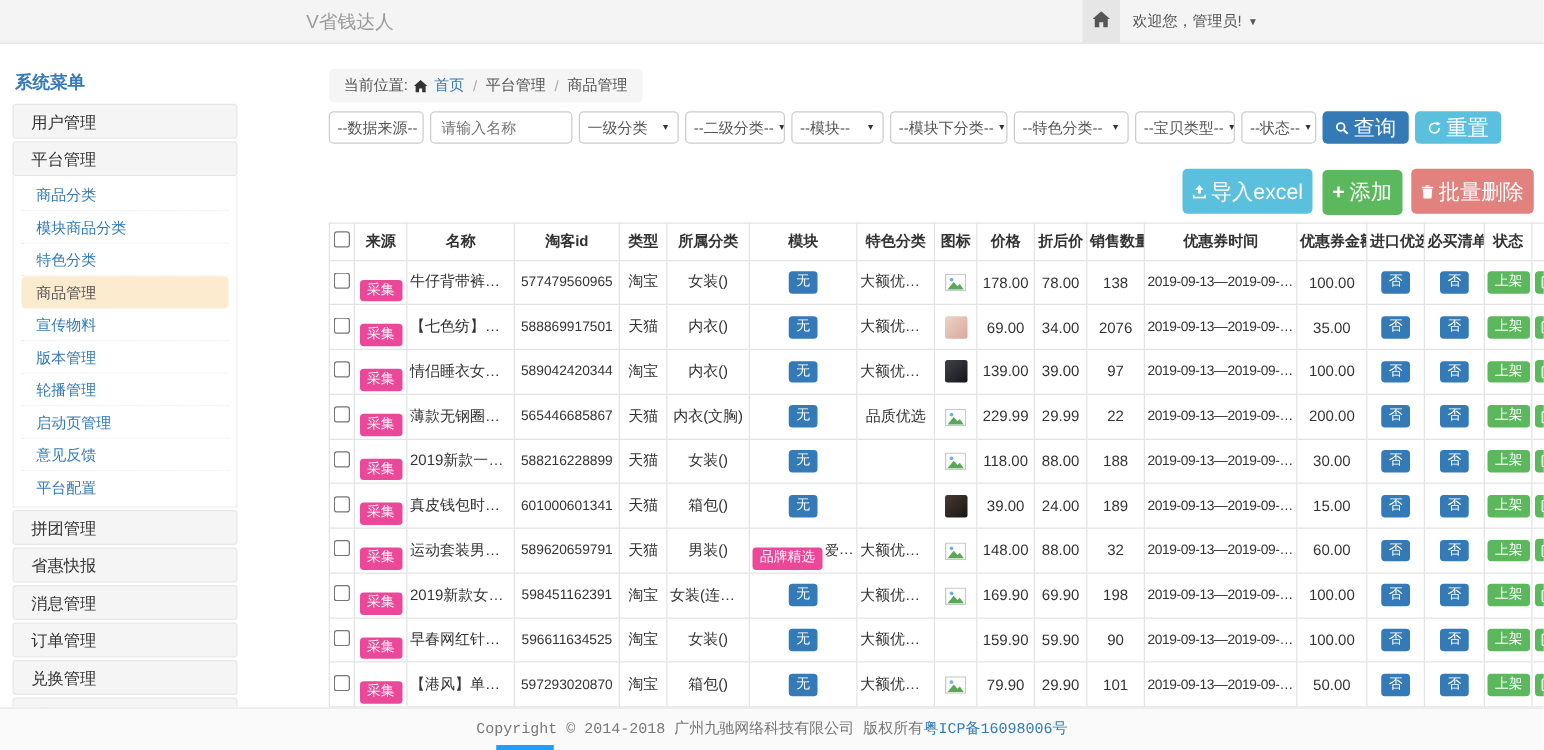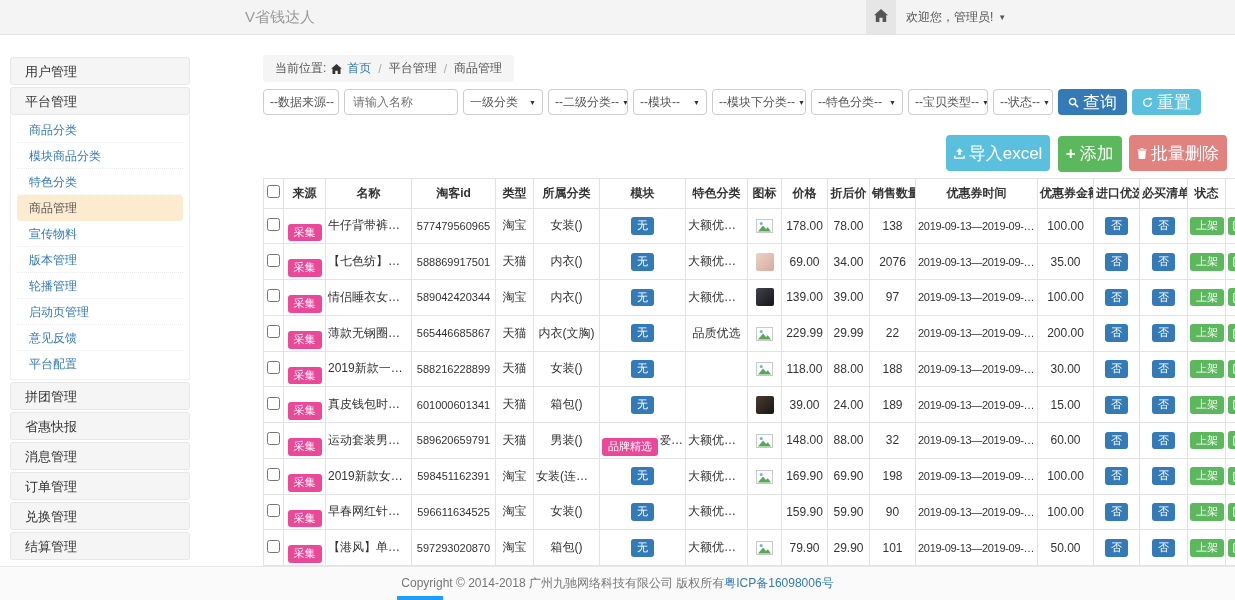--- a/index.html
+++ b/index.html
@@ -70,21 +70,21 @@
   .pgsel .caret { font-size:7px; }
   .jumpbtn { background:#f97316; border:none; border-radius:3px; padding:4px 6px; margin:0 6px; color:#333; font-size:12px; cursor:pointer; }
   .jumpinput { width:30px; height:24px; border:1px solid #ccc; border-radius:3px; text-align:center; margin:0 5px; font-size:12px; }
   .pager { position:absolute; left:400px; top:0; display:inline-flex; }
   .pg { display:inline-block; border:1px solid #ddd; background:#fff; padding:4px 9px; margin-left:-1px; color:#337ab7; cursor:pointer; }
   .pg.first { border-radius:4px 0 0 4px; }
   .pg.last  { border-radius:0 4px 4px 0; }
   .pg.active { background:#337ab7; border-color:#337ab7; color:#fff; }
   .pg.muted { color:#999; }
   
-  .footer { position:absolute; left:0; top:566px; width:1235px; height:34px; background:#fafafa; border-top:1px solid #e7e7e7; text-align:center; line-height:32px; font-size:12px; color:#777; z-index:5; }
+  .footer { position:absolute; left:0; top:566px; width:1235px; height:34px; background:#fafafa; border-top:1px solid #e7e7e7; text-align:center; line-height:32px; font-size:12px; color:#777; z-index:5;font-family:Liberation Mono, monospace; }
   .footer .icp { color:#337ab7; cursor:pointer; }
   .bstrip { position:absolute; left:397px; top:596px; width:46px; height:4px; background:#1e9fff; z-index:6; }
 </style>
 </head>
 <body>
 
 <div class="topbar">
   <div class="brand">V省钱达人</div>
   <div class="home-box">
     <span>
@@ -93,20 +93,21 @@
         </svg>
     </span>
   </div>
   <div class="welcome">
     <span>欢迎您，管理员!</span>
     <span class="caret">▼</span>
   </div>
 </div>
 
 <div class="sidebar">
+  <div class="side-title">系统菜单</div>
   <div id="sidebar-body">
       <div class="side-header">用户管理</div>
       <div class="side-header">平台管理</div>
       <div class="side-subs">
         <div class="side-sub">商品分类</div>
         <div class="side-sub">模块商品分类</div>
         <div class="side-sub">特色分类</div>
         <div class="side-sub active">商品管理</div>
         <div class="side-sub">宣传物料</div>
         <div class="side-sub">版本管理</div>

